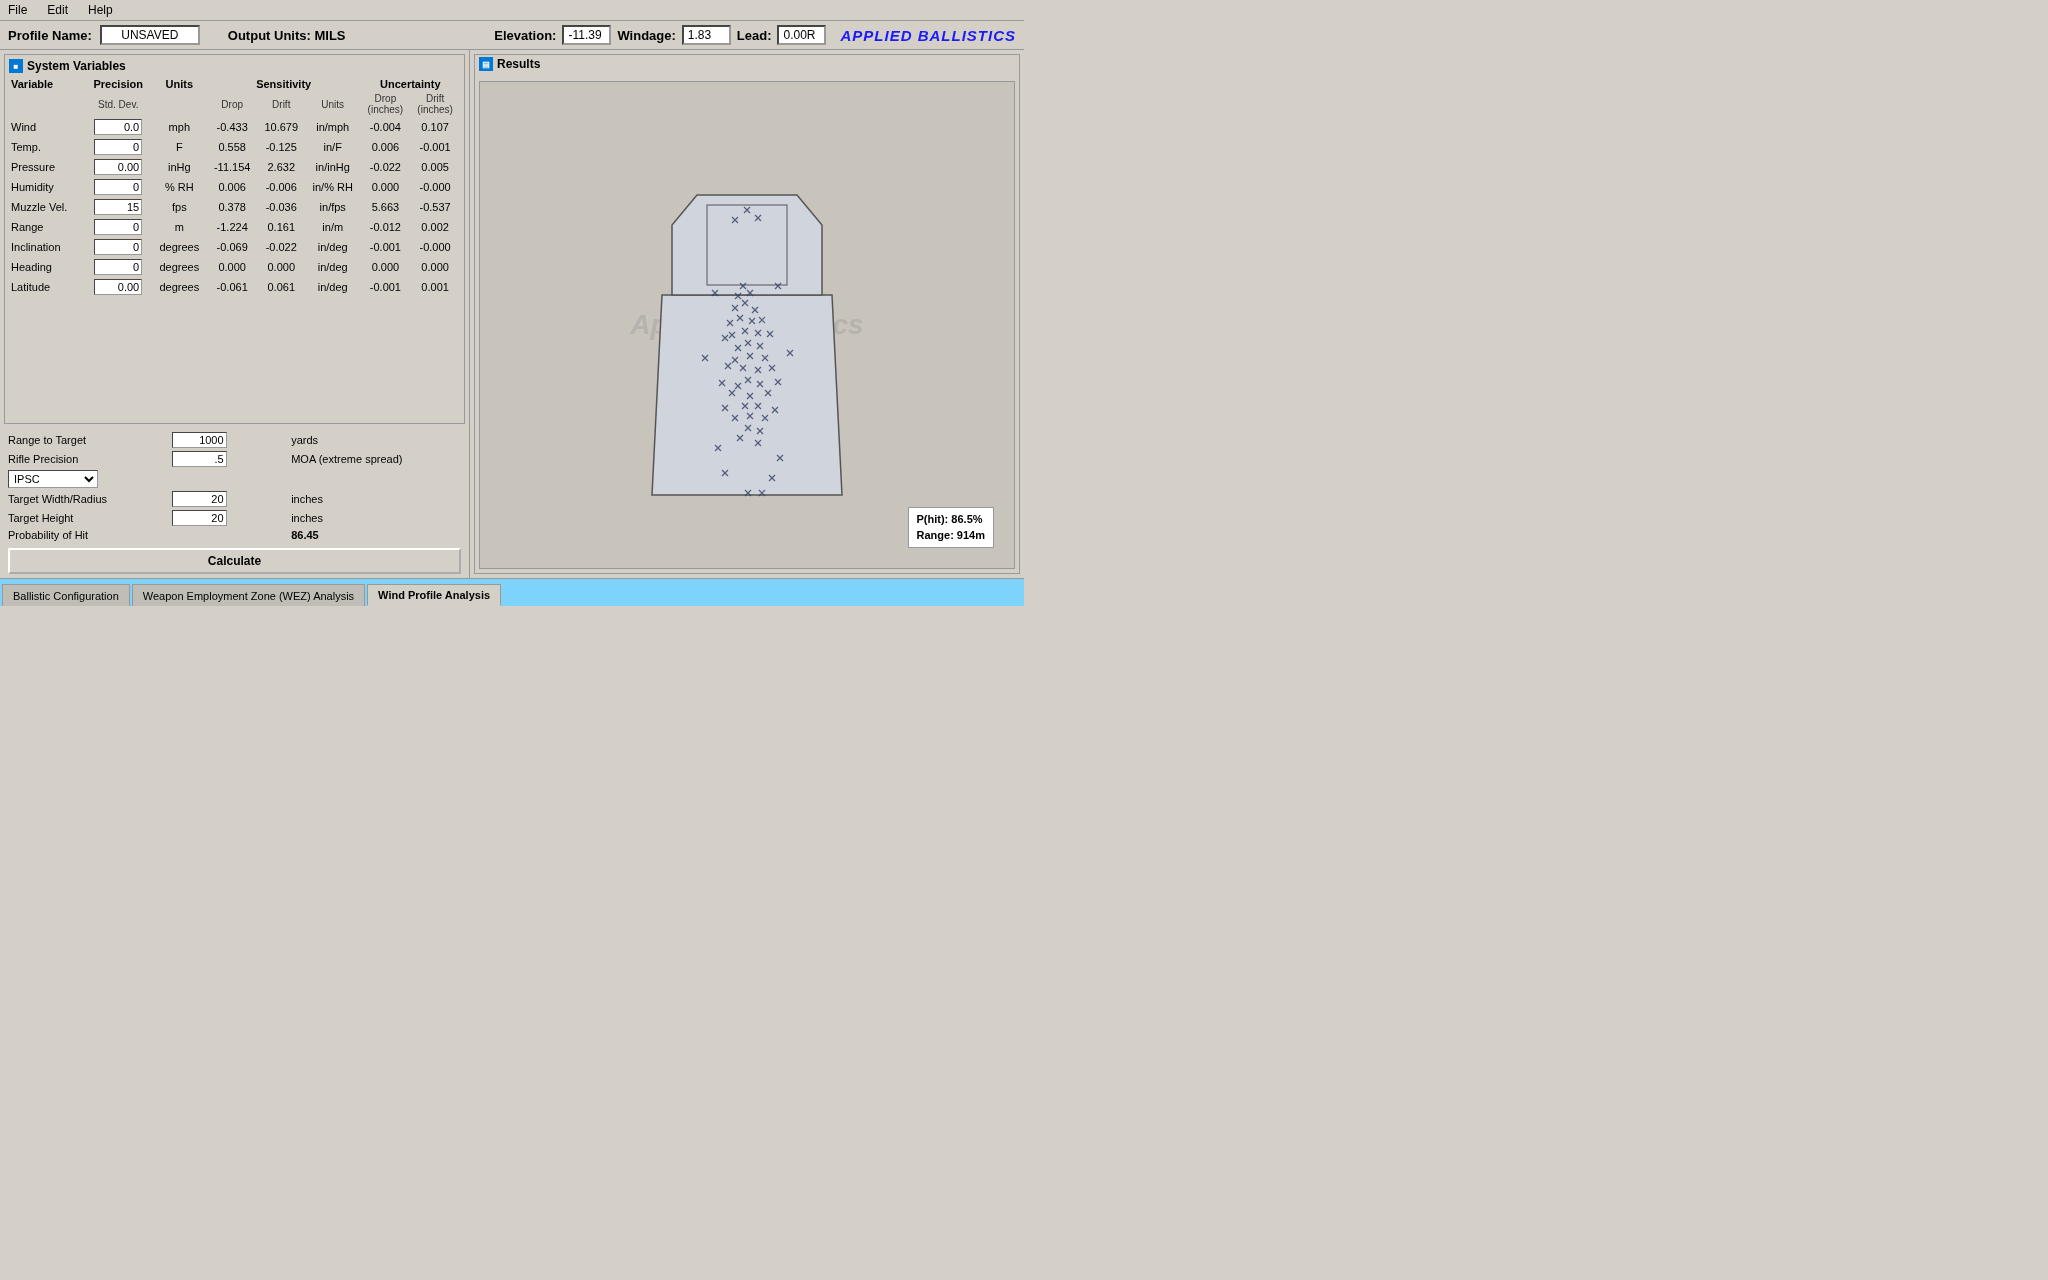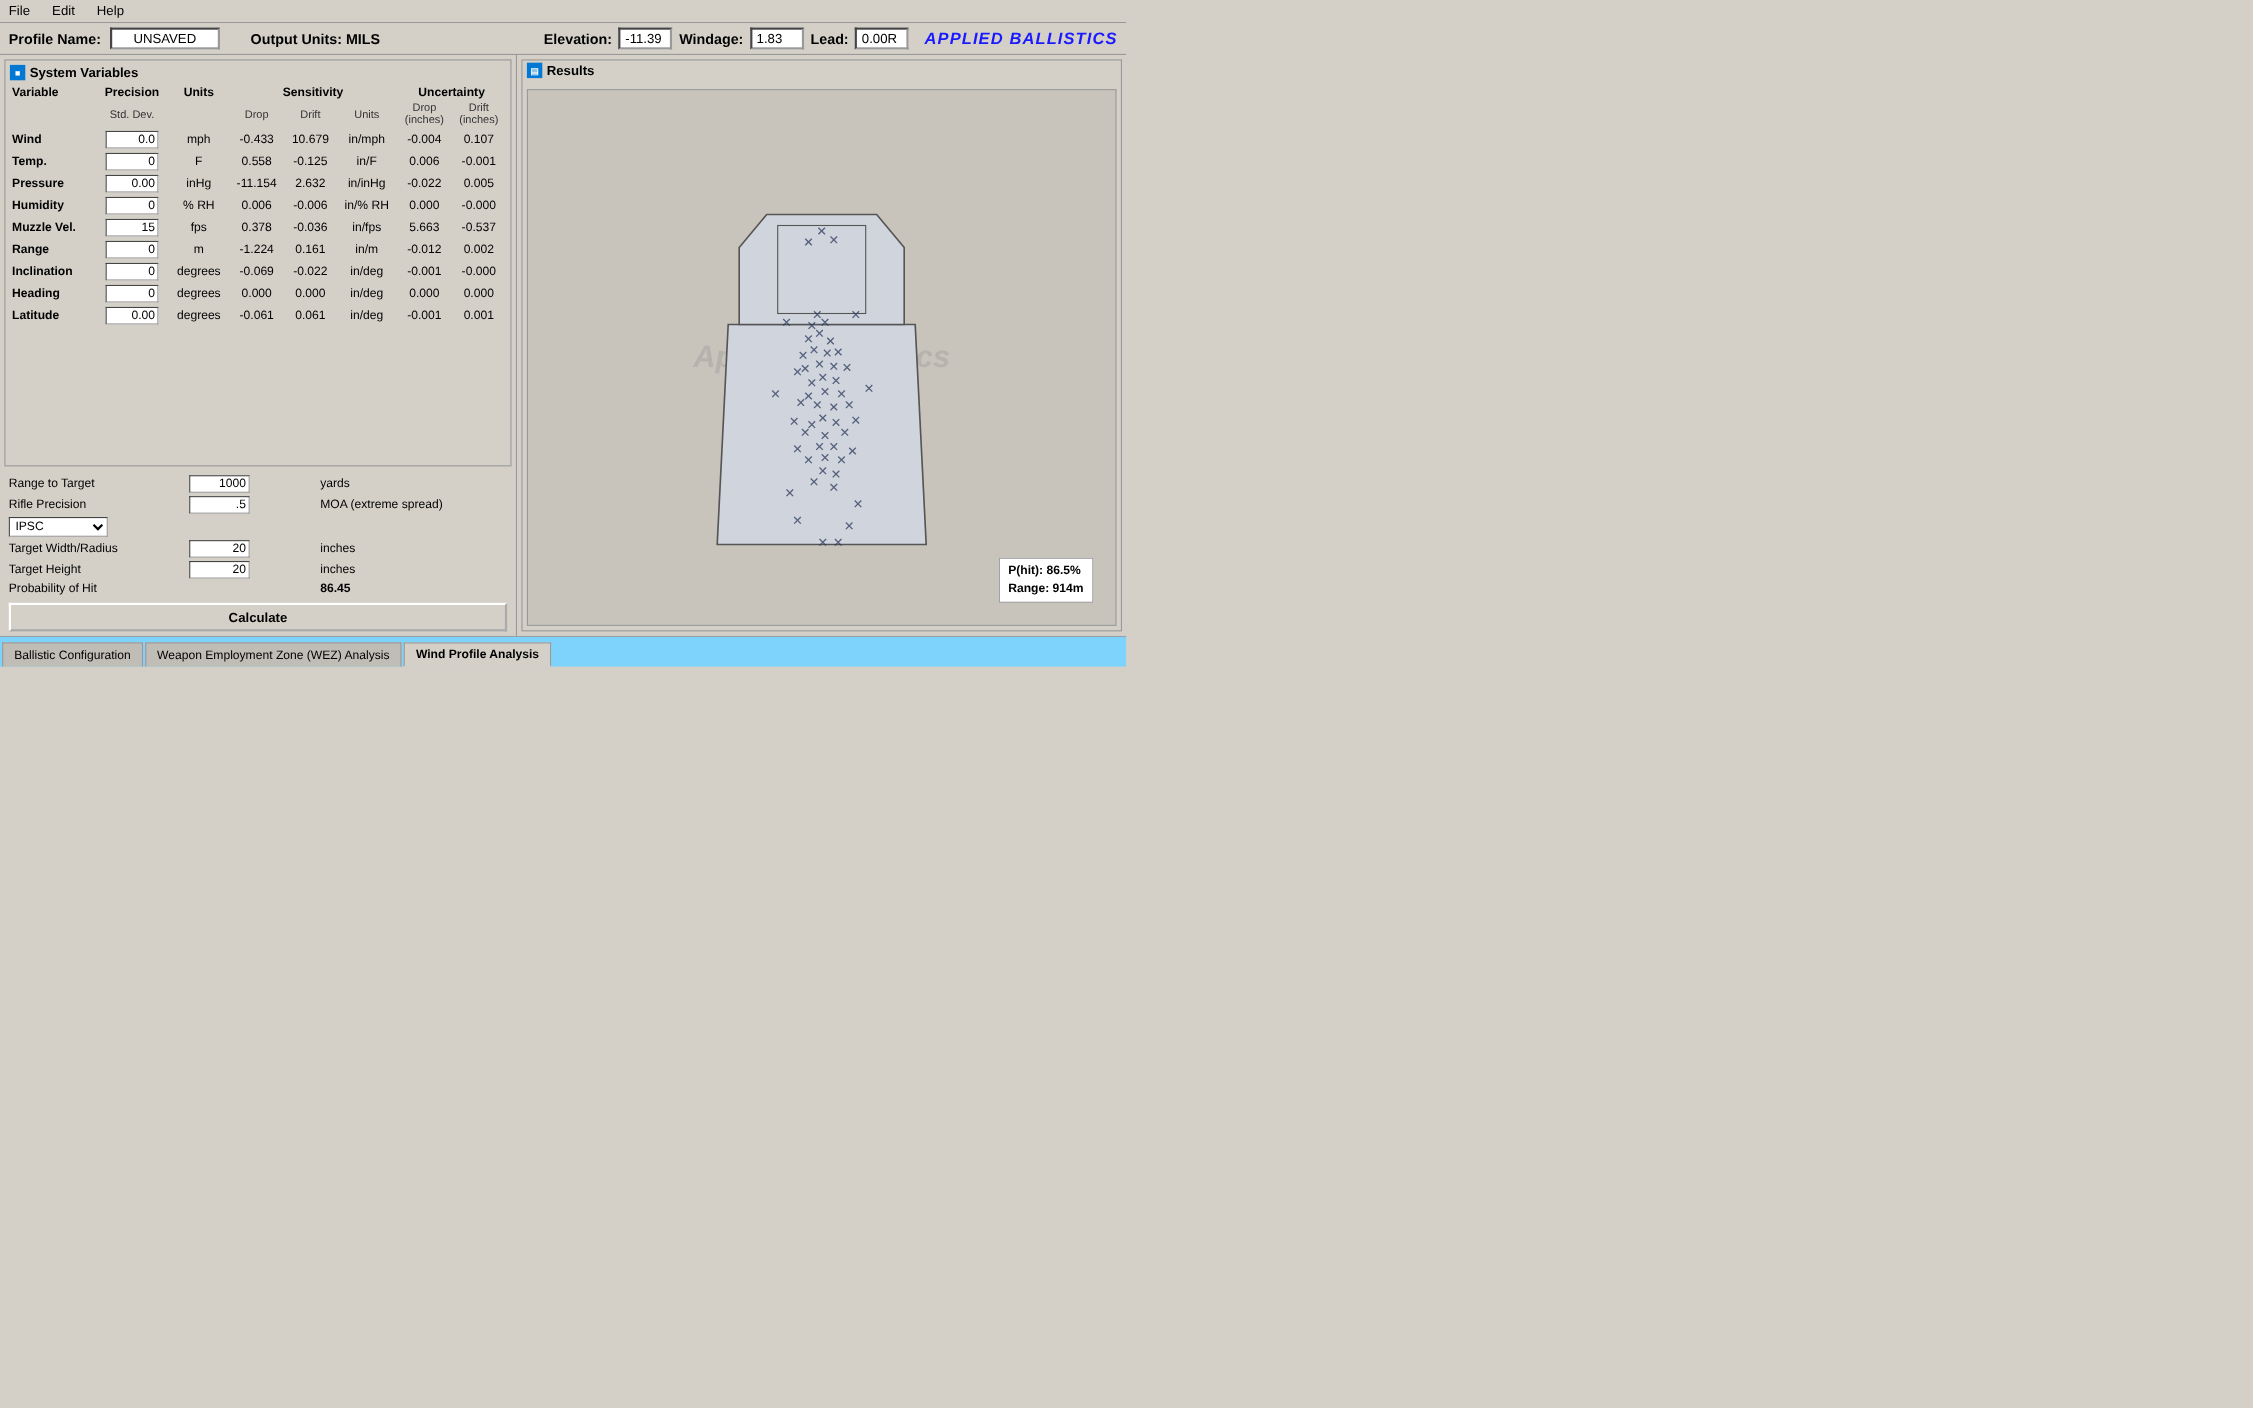--- a/index.html
+++ b/index.html
@@ -124,21 +124,21 @@
       font-weight: bold;
       text-align: center;
       padding: 1px 2px;
       font-size: 11px;
     }
     .var-table th.left { text-align: left; }
     .var-table td {
       text-align: center;
       padding: 2px 2px;
     }
-    .var-table td.left { text-align: left; font-weight: bold; }
+    .var-table td.left { text-align: left; font-weight: normal; }
     .sensitivity-header {
       text-align: center;
       font-weight: bold;
     }
     .uncertainty-header {
       text-align: center;
       font-weight: bold;
     }
     .subrow td { font-size: 10px; color: #333; }
     .val-input {

